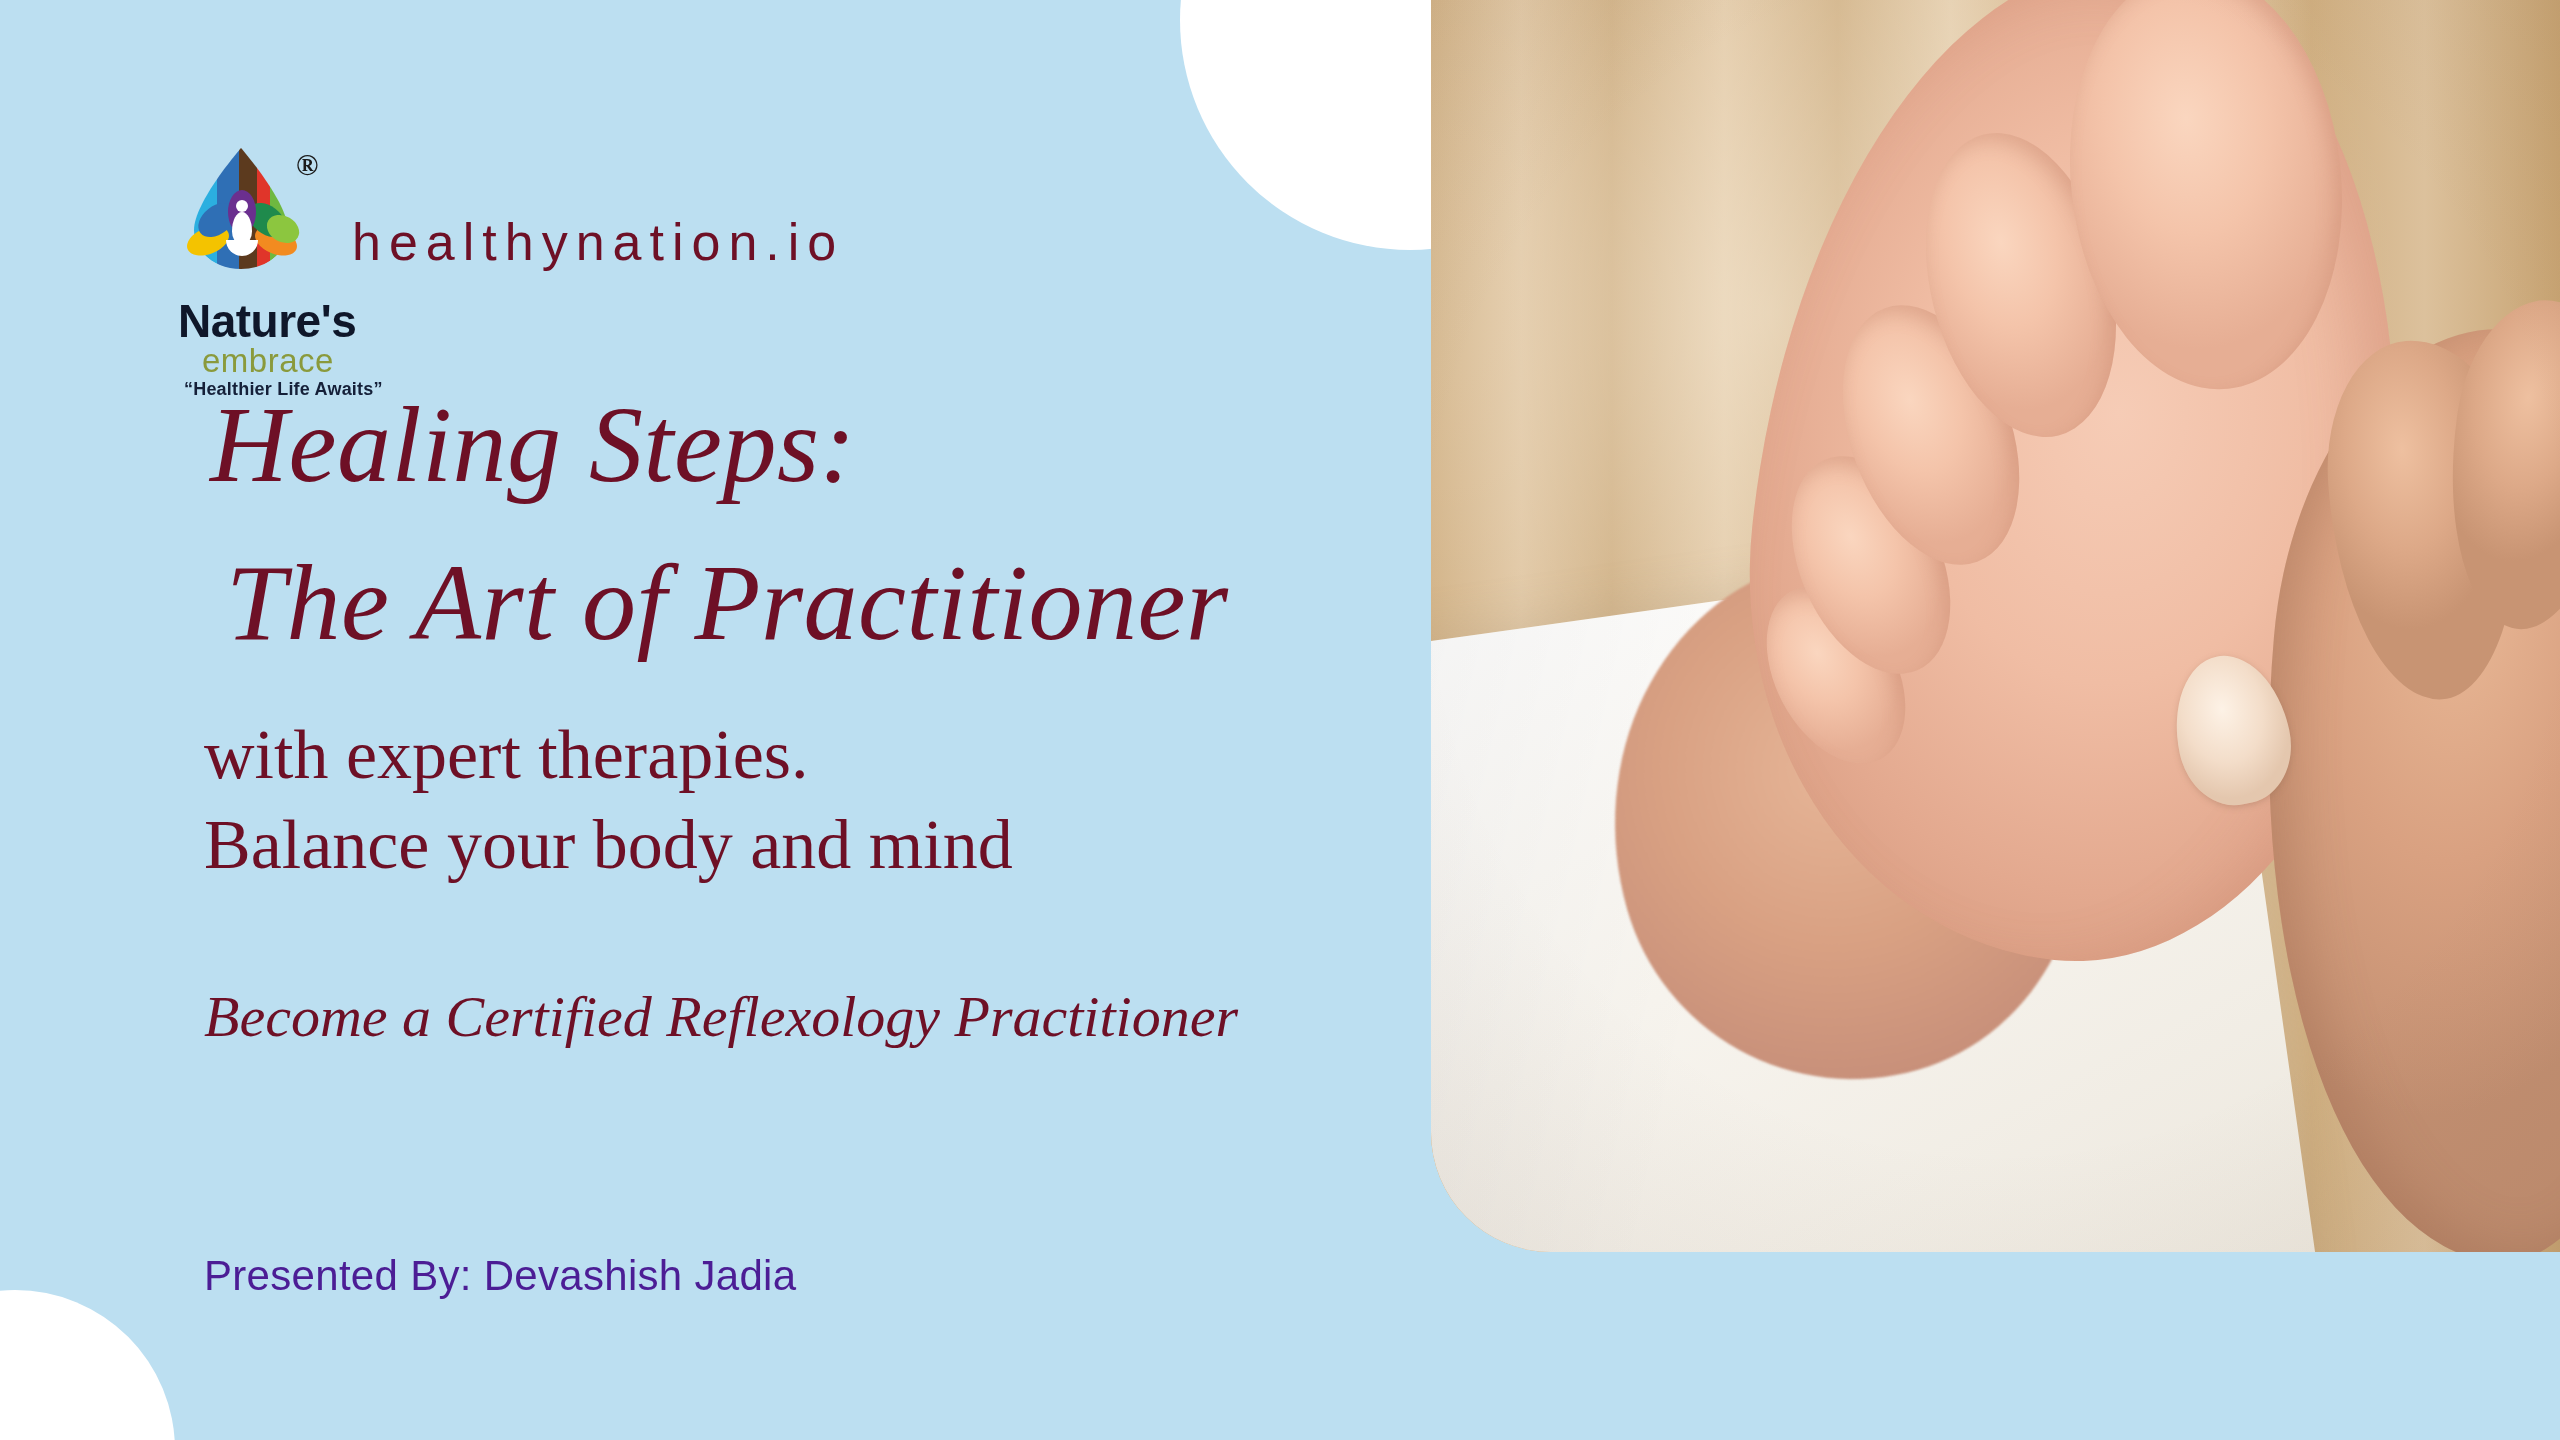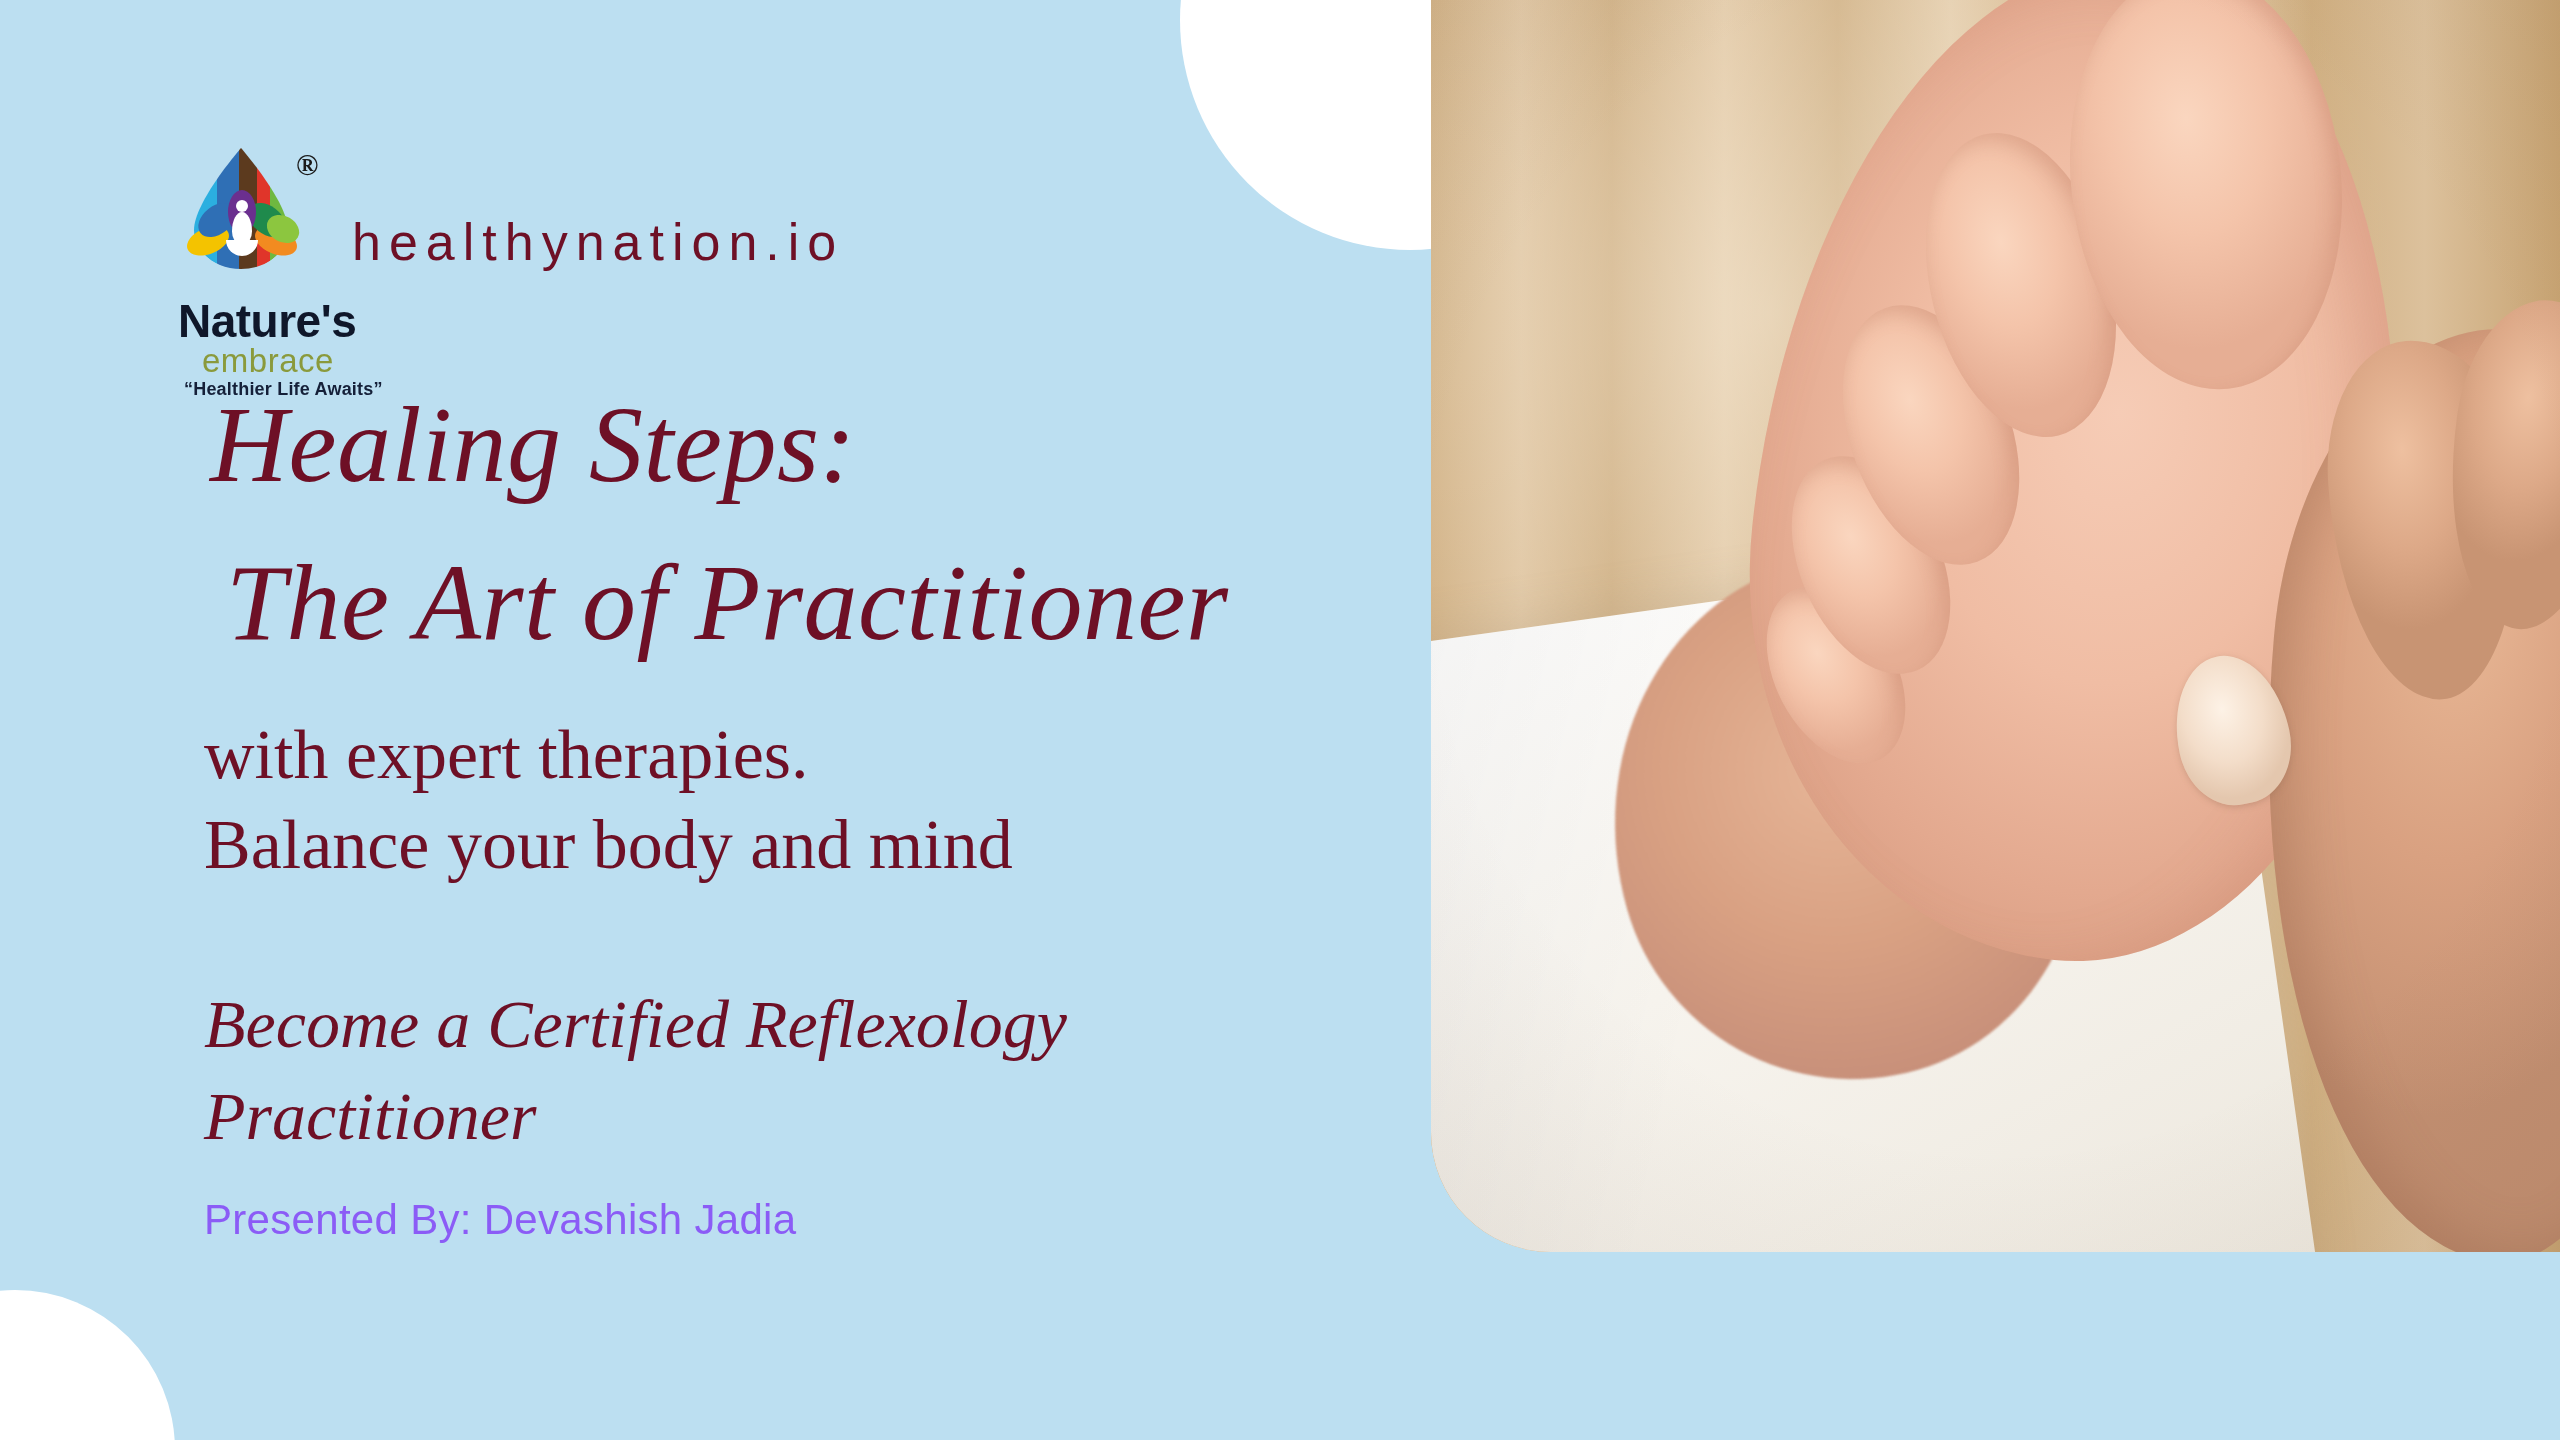--- a/index.html
+++ b/index.html
@@ -325,33 +325,33 @@
   }
 
   
   .cta-italic {
     position: absolute;
     left: 204px;
     top: 978px;
     width: 1200px;
     font-family: "Liberation Serif", serif;
     font-style: italic;
-    font-size: 68px;
+    font-size: 58px;
     line-height: 1.36;
     color: #6e1026;
   }
 
   
   .presenter {
     position: absolute;
     left: 204px;
-    top: 1196px;
+    top: 1252px;
     font-family: "Liberation Sans", sans-serif;
     font-size: 42px;
-    color: #8b5cf6;
+    color: #4c1d95;
     letter-spacing: 0.3px;
   }
 </style>
 </head>
 <body>
 
 <div id="slide">
 
   <div class="bg-panel"></div>
 

